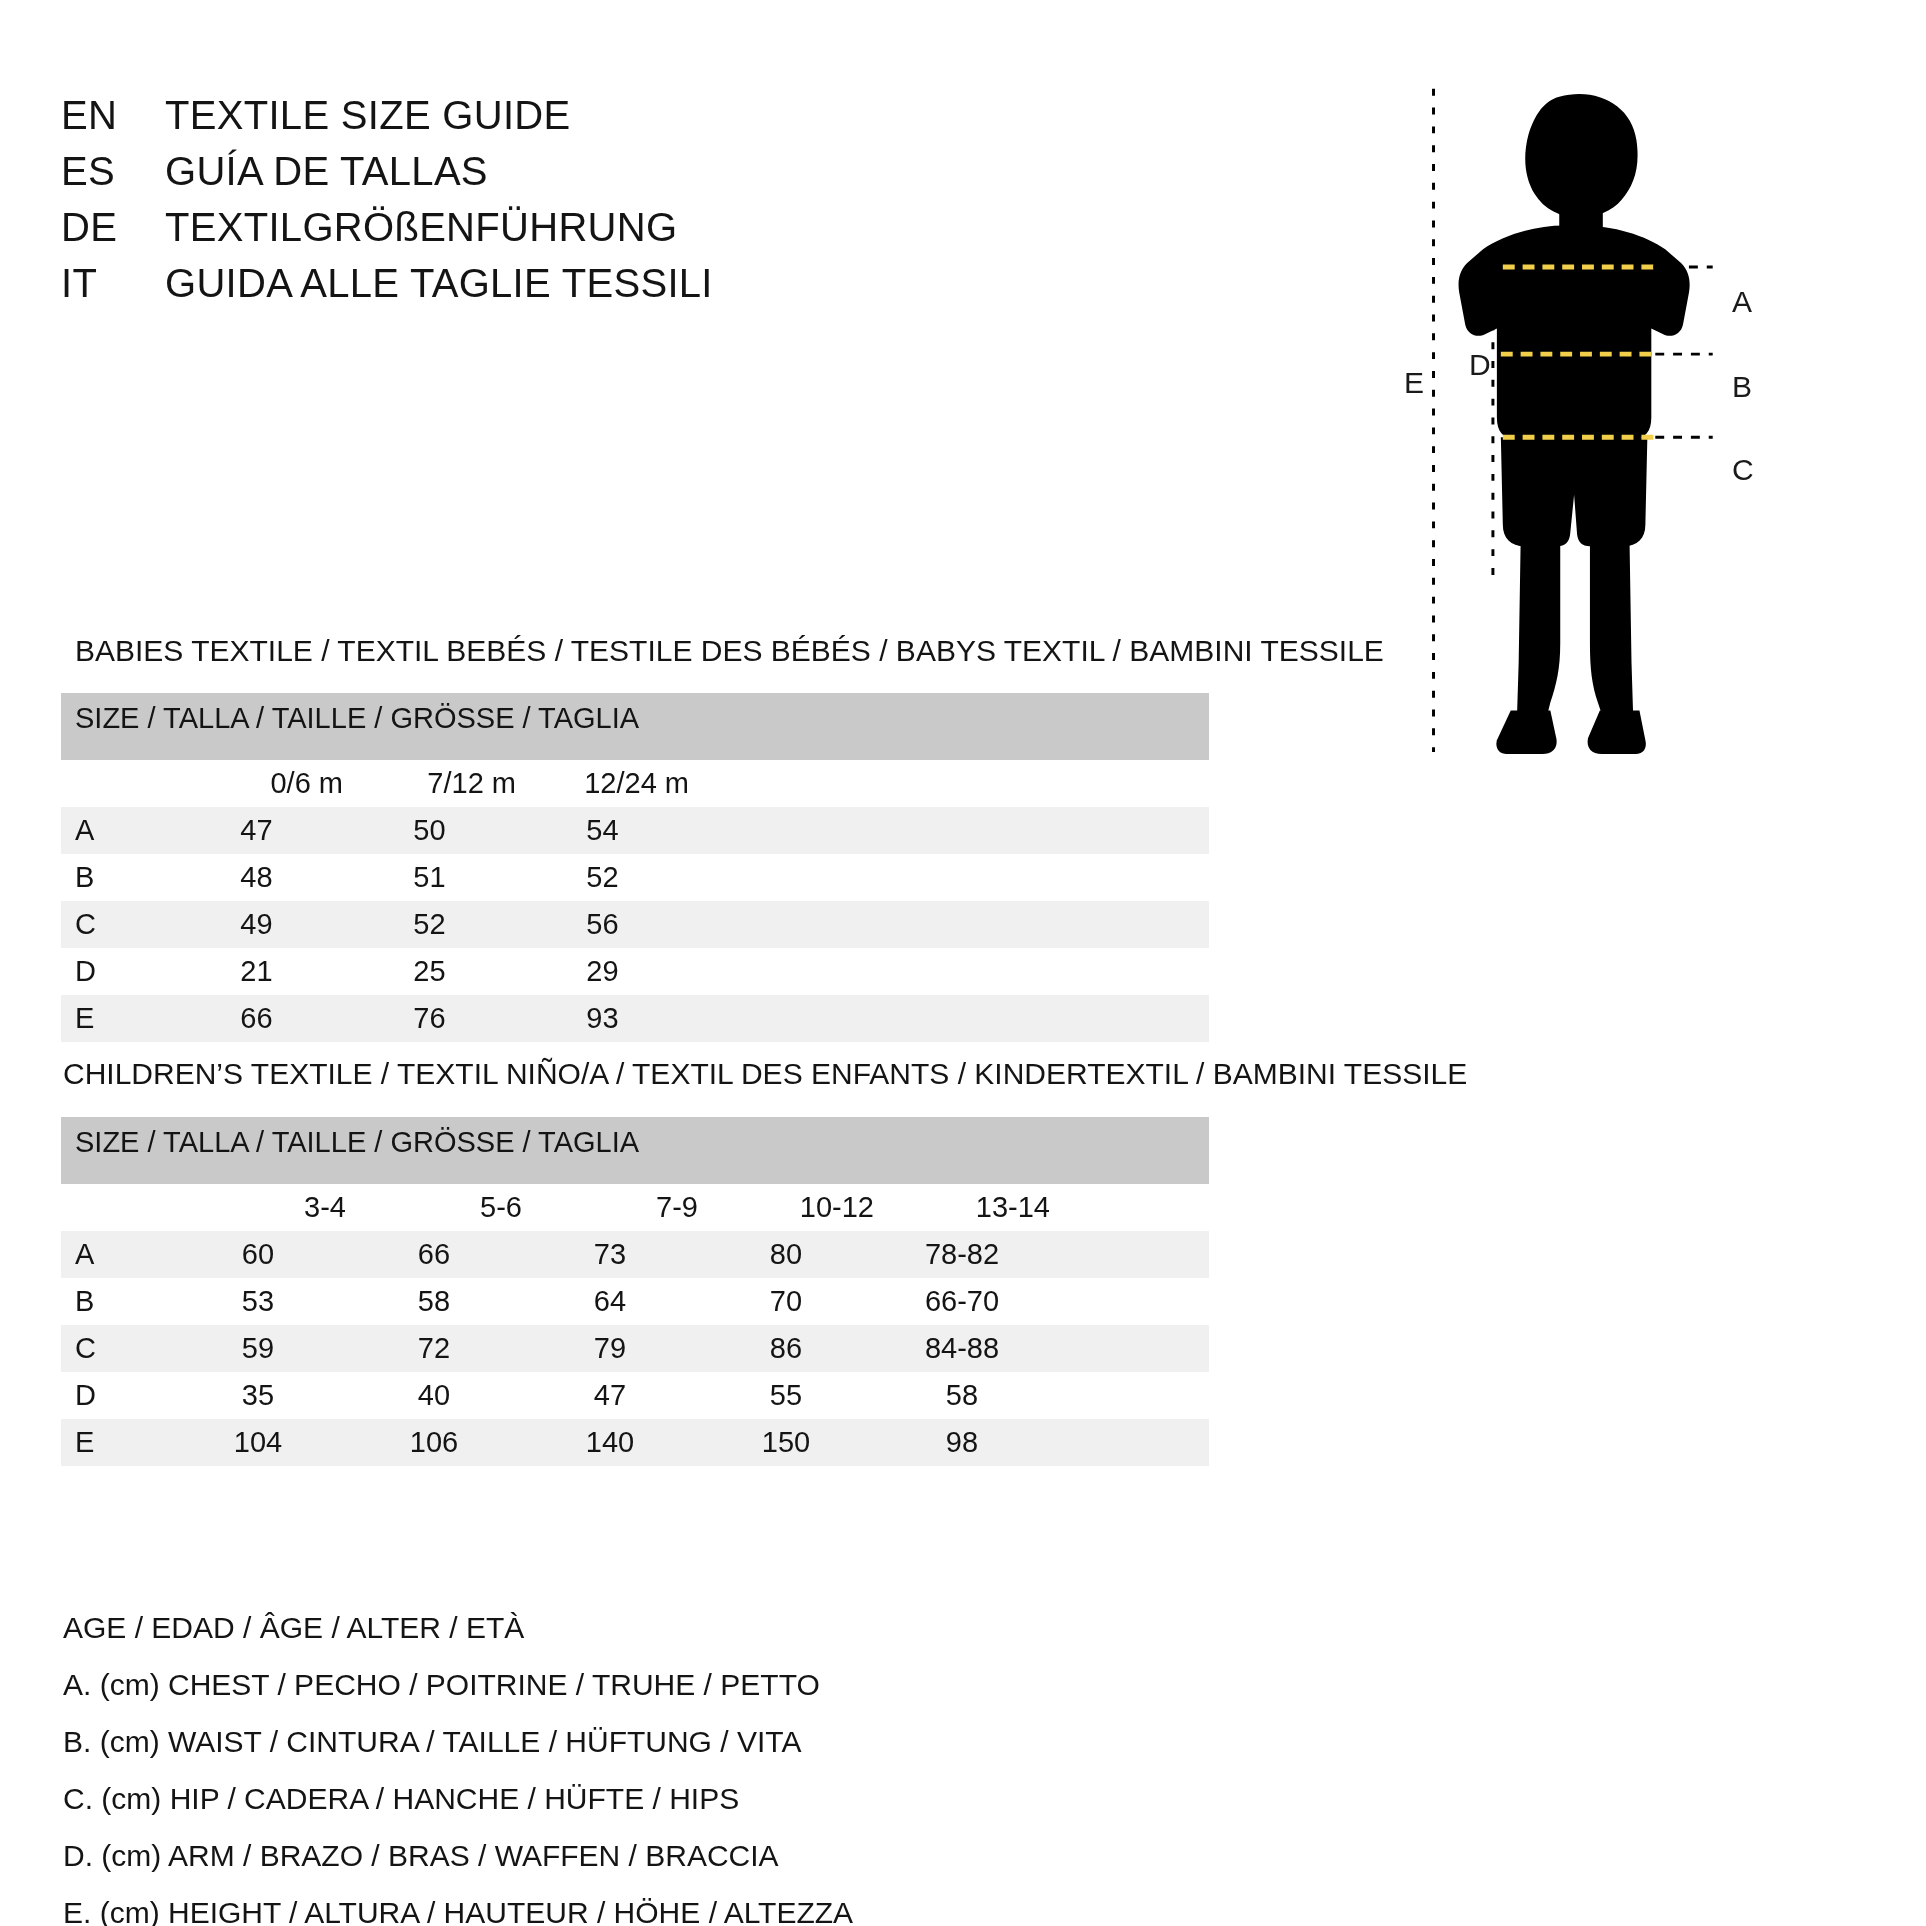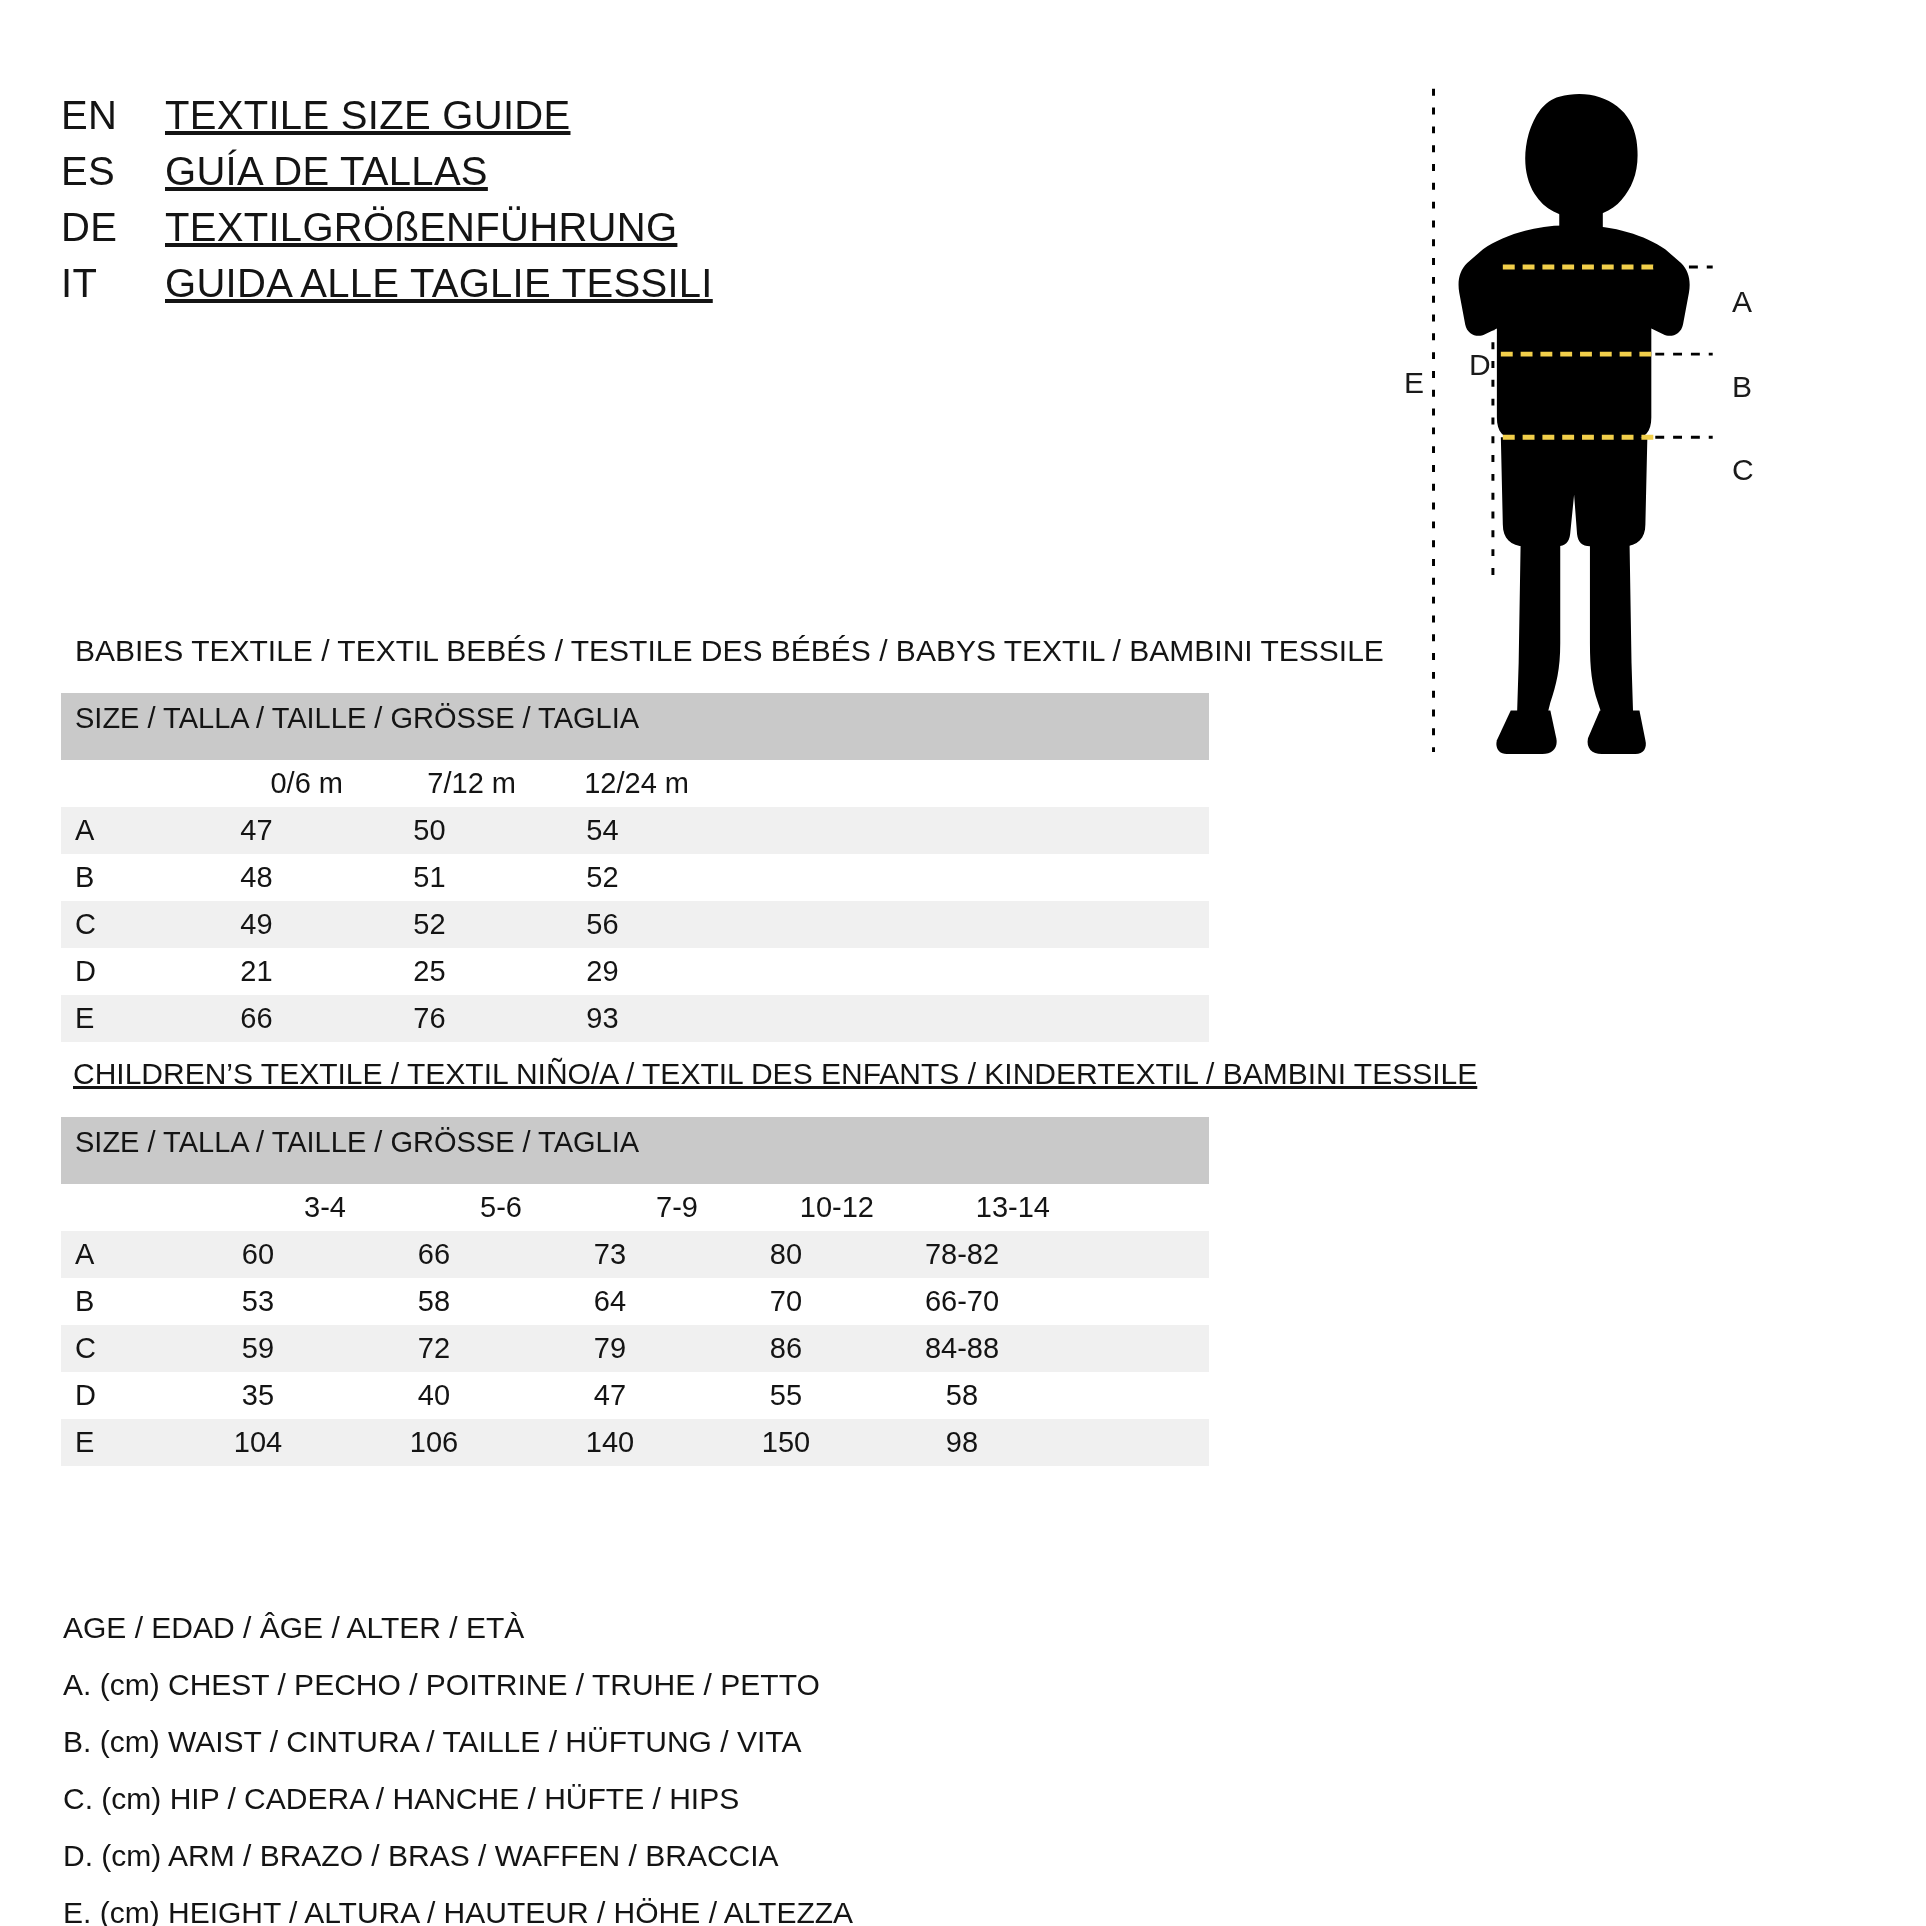--- a/index.html
+++ b/index.html
@@ -37,41 +37,40 @@
     font-size: 40px;
     letter-spacing: 0.3px;
     color: #141414;
   }
   .lang-code {
     width: 104px;
     flex: 0 0 104px;
   }
   .lang-title {
     flex: 1 1 auto;
-    text-decoration: underline;
   }
 
   
   .figure-wrap {
     position: absolute;
     left: 1386px;
     top: 69px;
     width: 495px;
     height: 693px;
   }
 
   
   .section-title {
     position: absolute;
     font-size: 30px;
     color: #141414;
     white-space: nowrap;
   }
   #babies-title { left: 75px; top: 634px; }
-  #children-title { left: 73px; top: 1057px; text-decoration: underline; }
+  #children-title { left: 63px; top: 1057px; }
 
   
   table.size-table {
     position: absolute;
     border-collapse: collapse;
     font-size: 29px;
     color: #141414;
   }
   #babies-table { left: 61px; top: 693px; width: 1148px; }
   #children-table { left: 61px; top: 1117px; width: 1148px; }

